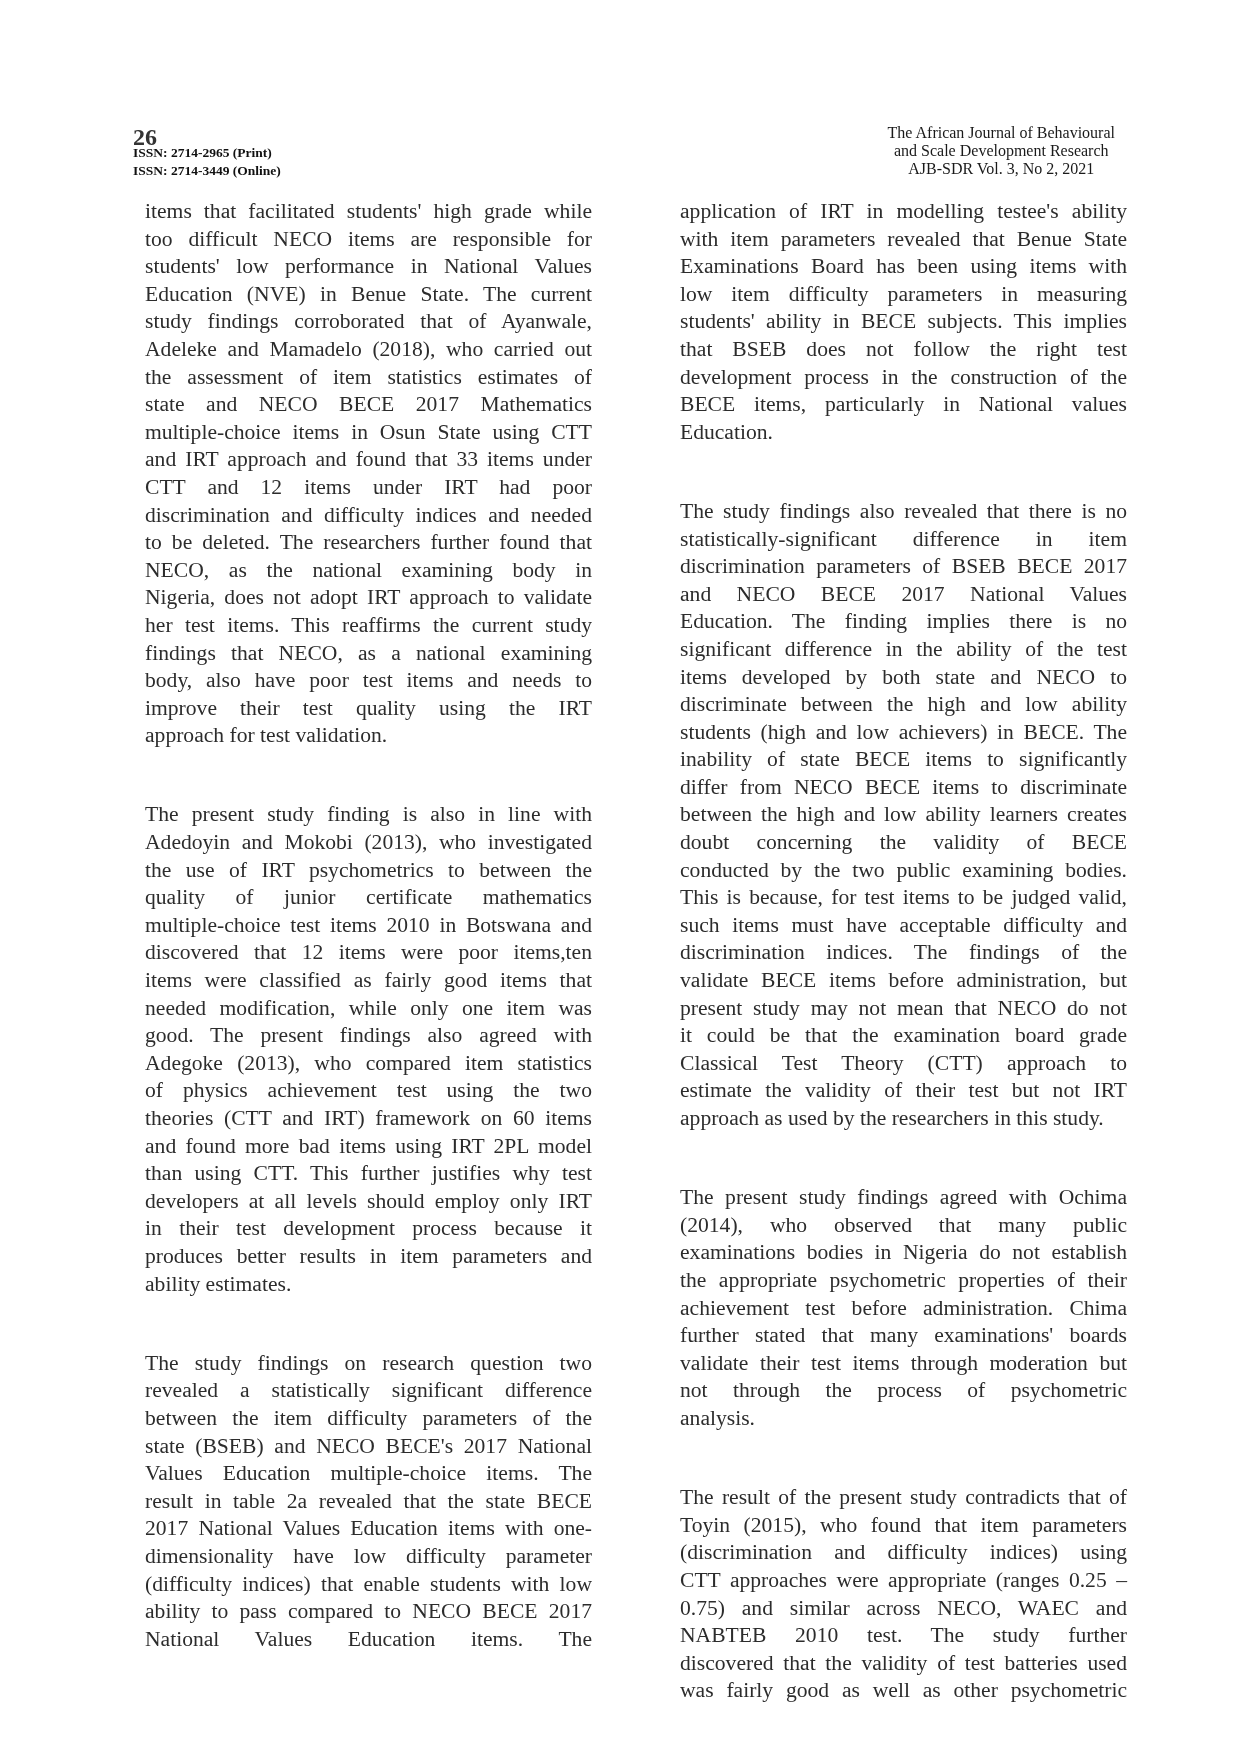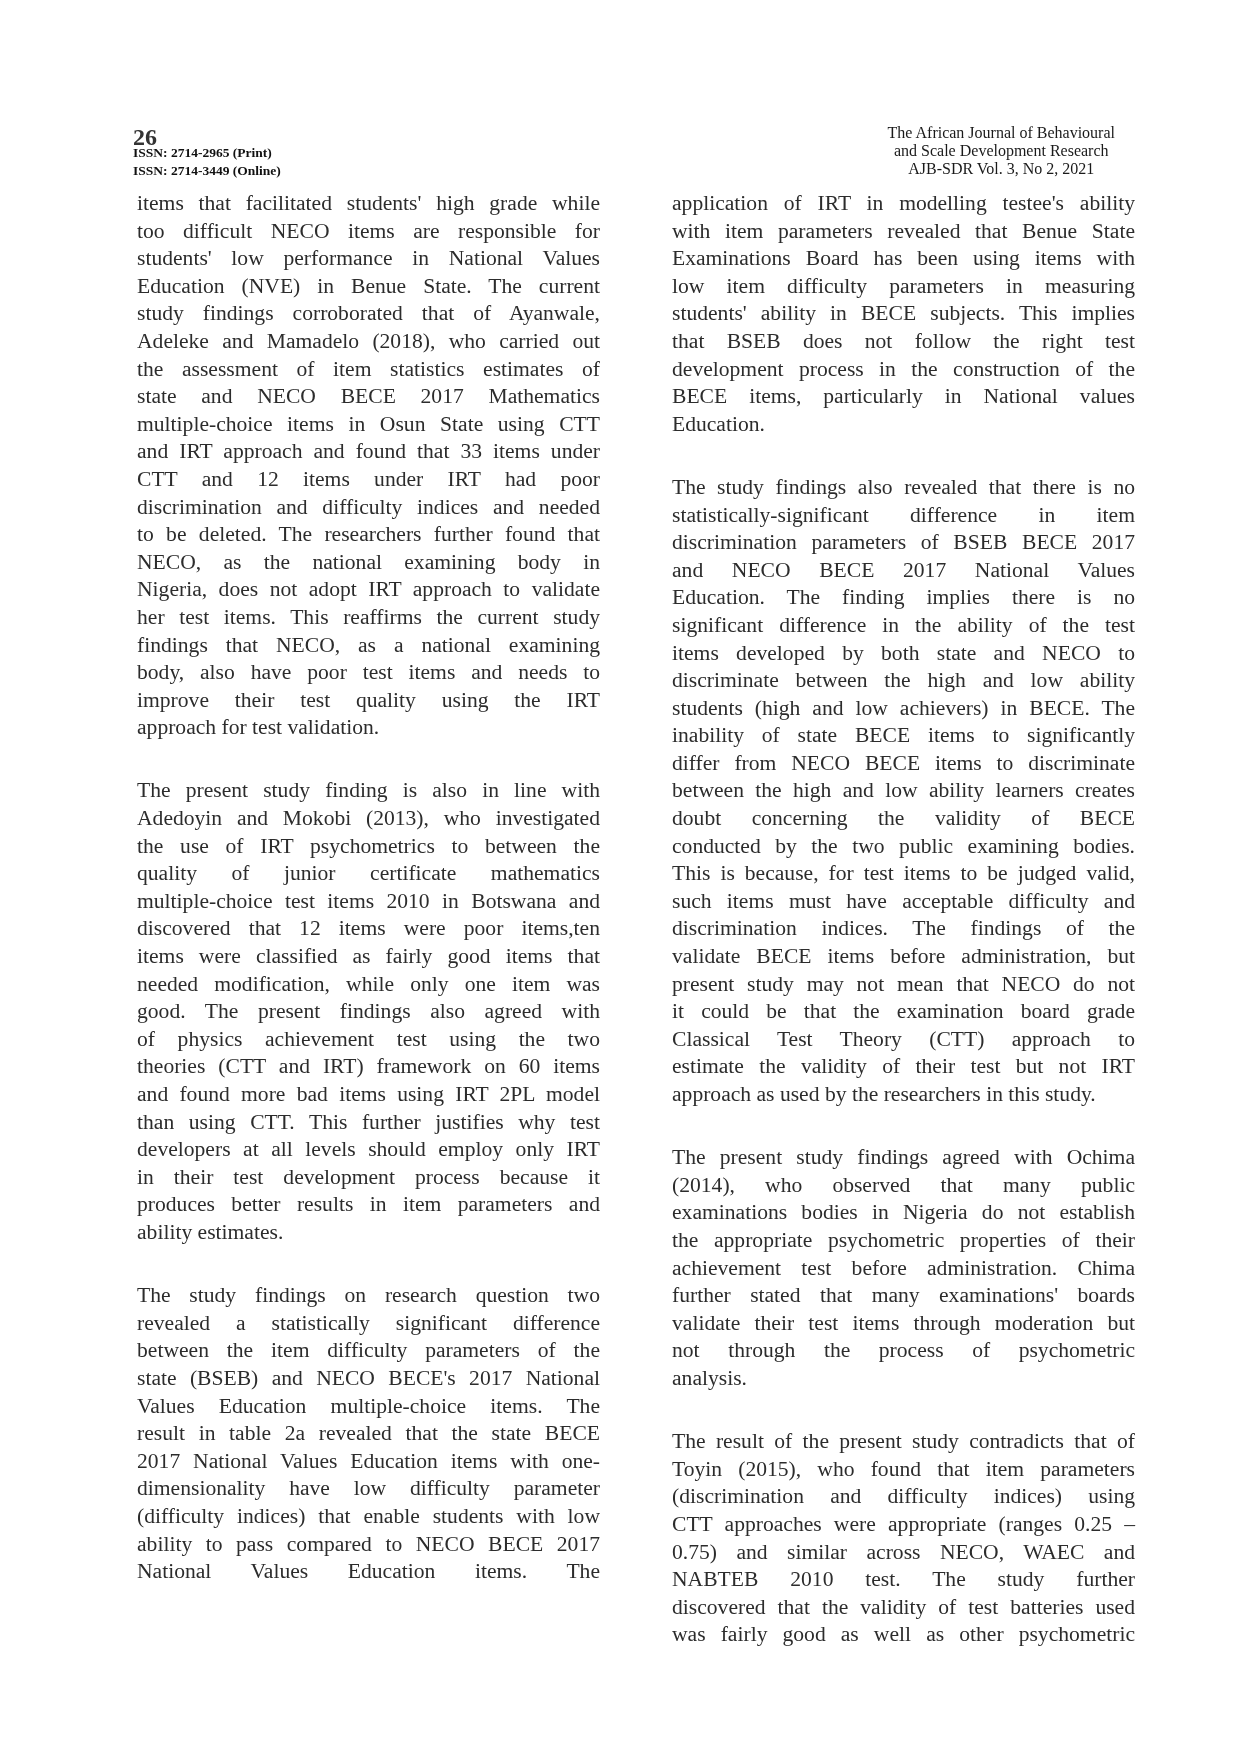--- a/index.html
+++ b/index.html
@@ -6,21 +6,21 @@
   body { width: 1241px; height: 1754px; position: relative; overflow: hidden; }
   .page { position: absolute; left: 0; top: 0; width: 1241px; height: 1754px; background: #fff; color: #2a2a2a; }
   .page-number { position: absolute; left: 133px; top: 125px; font-family: "Liberation Serif", serif; font-weight: bold; font-size: 24px; line-height: 24px; color: #333; }
   .issn { position: absolute; left: 133px; font-family: "Liberation Serif", serif; font-weight: bold; font-size: 13.5px; line-height: 16px; color: #111; }
   .issn.print { top: 145px; text-align: center; }
   .issn.online { top: 163px; }
   .journal { position: absolute; right: 126px; top: 124px; text-align: center; font-family: "Liberation Serif", serif; font-size: 16px; line-height: 18px; color: #1a1a1a; }
   .column { position: absolute; top: 186px; width: 471px; font-family: "Liberation Serif", serif; font-size: 21.6px; color: #2c2c2c; }
   .col-left { left: 133px; }
   .col-right { left: 668px; }
-  .para { margin: 4px; }
+  .para { margin: 12px; }
   .line { display: block; height: 27.6px; line-height: 27.6px; text-align: justify; text-align-last: justify; white-space: nowrap; overflow: visible; }
   .line.last { text-align-last: left; }
   .gap { display: block; height: 27.6px; }
 </style>
 </head>
 <body>
 
 <div class="page">
   <div class="page-number">26</div>
   <div class="issn print">ISSN: 2714-2965 (Print)</div>
@@ -59,20 +59,21 @@
       <div class="para">
         <span class="line">The present study finding is also in line with</span>
         <span class="line">Adedoyin and Mokobi (2013), who investigated</span>
         <span class="line">the use of IRT psychometrics to between the</span>
         <span class="line">quality of junior certificate mathematics</span>
         <span class="line">multiple-choice test items 2010 in Botswana and</span>
         <span class="line">discovered that 12 items were poor items,ten</span>
         <span class="line">items were classified as fairly good items that</span>
         <span class="line">needed modification, while only one item was</span>
         <span class="line">good. The present findings also agreed with</span>
+        <span class="line">Adegoke (2013), who compared item statistics</span>
         <span class="line">of physics achievement test using the two</span>
         <span class="line">theories (CTT and IRT) framework on 60 items</span>
         <span class="line">and found more bad items using IRT 2PL model</span>
         <span class="line">than using CTT. This further justifies why test</span>
         <span class="line">developers at all levels should employ only IRT</span>
         <span class="line">in their test development process because it</span>
         <span class="line">produces better results in item parameters and</span>
         <span class="line last">ability estimates.</span>
       </div>
       <span class="gap"></span>

